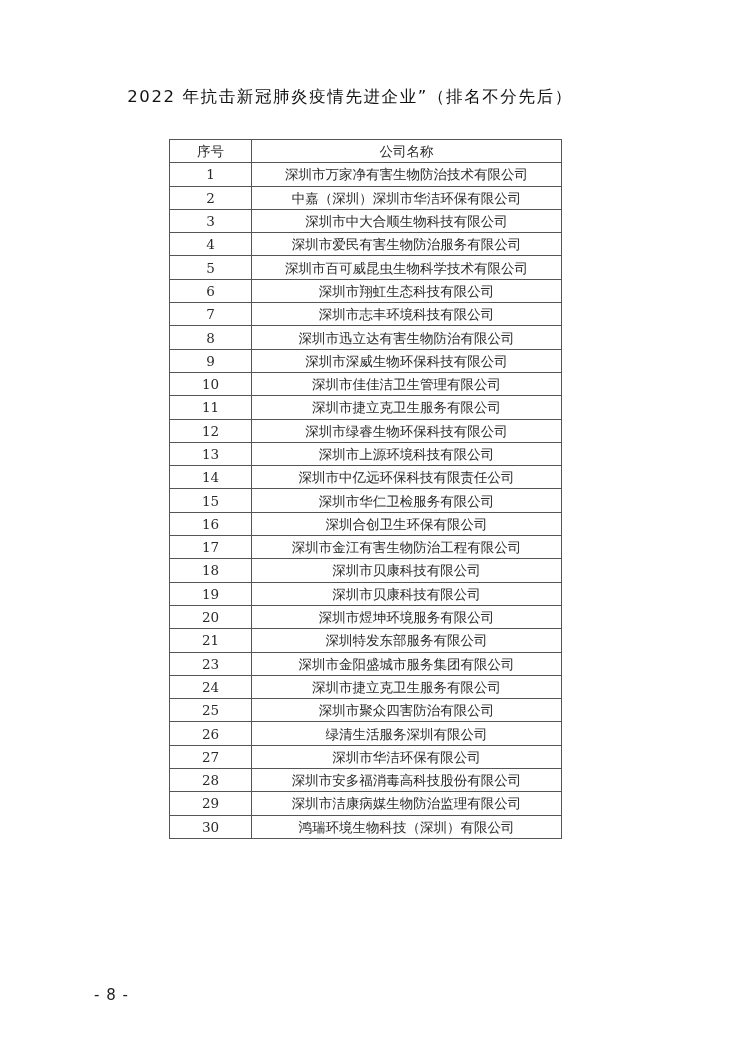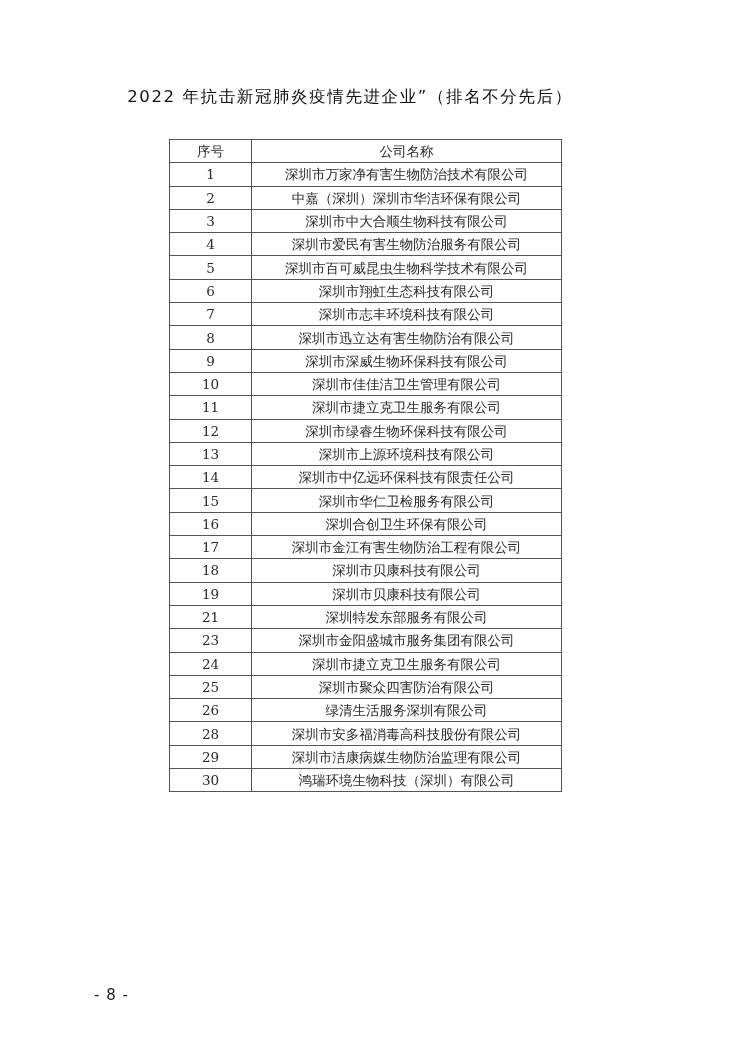--- a/index.html
+++ b/index.html
@@ -147,40 +147,48 @@
       </tr>
       <tr>
         <td>18</td>
         <td>深圳市贝康科技有限公司</td>
       </tr>
       <tr>
         <td>19</td>
         <td>深圳市贝康科技有限公司</td>
       </tr>
       <tr>
+        <td>20</td>
+        <td>深圳市煜坤环境服务有限公司</td>
+      </tr>
+      <tr>
         <td>21</td>
         <td>深圳特发东部服务有限公司</td>
       </tr>
       <tr>
         <td>23</td>
         <td>深圳市金阳盛城市服务集团有限公司</td>
       </tr>
       <tr>
         <td>24</td>
         <td>深圳市捷立克卫生服务有限公司</td>
       </tr>
       <tr>
         <td>25</td>
         <td>深圳市聚众四害防治有限公司</td>
       </tr>
       <tr>
         <td>26</td>
         <td>绿清生活服务深圳有限公司</td>
       </tr>
       <tr>
+        <td>27</td>
+        <td>深圳市华洁环保有限公司</td>
+      </tr>
+      <tr>
         <td>28</td>
         <td>深圳市安多福消毒高科技股份有限公司</td>
       </tr>
       <tr>
         <td>29</td>
         <td>深圳市洁康病媒生物防治监理有限公司</td>
       </tr>
       <tr>
         <td>30</td>
         <td>鸿瑞环境生物科技（深圳）有限公司</td>

